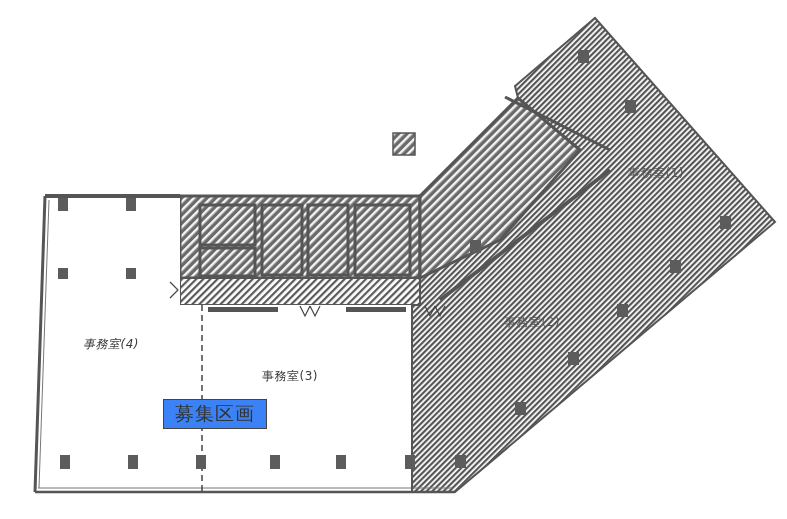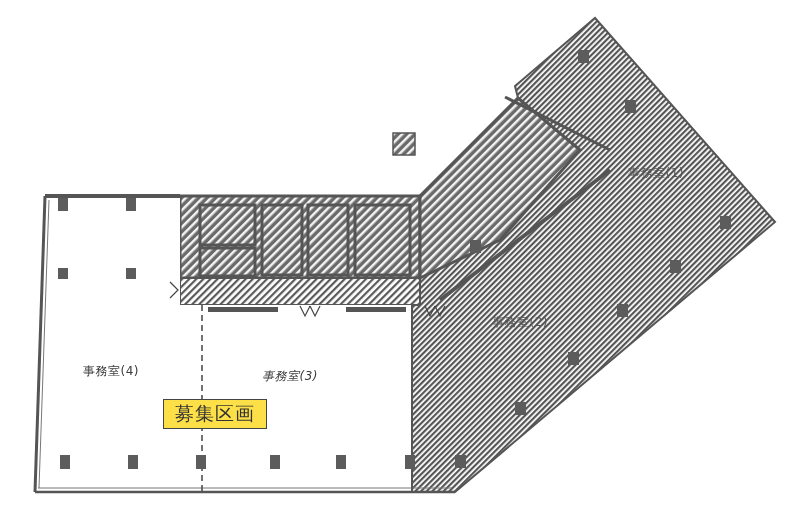--- a/index.html
+++ b/index.html
@@ -2,21 +2,21 @@
 <html><head>
 <meta charset="utf-8">
 <style>
   html, body { margin: 0; padding: 0; background: #ffffff; }
   body { width: 787px; height: 519px; overflow: hidden; position: relative;
          font-family: "DejaVu Sans", sans-serif; }
   #plan { position: absolute; left: 0; top: 0; width: 787px; height: 519px; }
   .room-label { position: absolute; font-size: 12px; color: #3a3a3a; white-space: nowrap; letter-spacing: 0.5px; }
   .room-label.faint { color: #555; font-size: 12px; }
   .vacancy-box { position: absolute; left: 163px; top: 399px; width: 104px; height: 30px;
-                 border: 1.5px solid #444; background: #fde047; box-sizing: border-box;
+                 border: 1.5px solid #444; background: #3b82f6; box-sizing: border-box;
                  display: flex; align-items: center; justify-content: center;
                  font-size: 19px; color: #333; letter-spacing: 1px; font-family: Liberation Serif, serif; }
 </style>
 </head>
 <body>
 
 <svg id="plan" viewBox="0 0 787 519" xmlns="http://www.w3.org/2000/svg">
   <defs>
     <pattern id="hatchDiag" patternUnits="userSpaceOnUse" width="5" height="5" patternTransform="rotate(45)">
       <rect width="5" height="5" fill="#ffffff"></rect>
@@ -92,19 +92,19 @@
     <rect x="720" y="216" width="11" height="13"></rect>
     <rect x="578" y="50" width="11" height="13"></rect>
     <rect x="625" y="100" width="11" height="13"></rect>
     <rect x="470" y="240" width="11" height="13"></rect>
   </g>
 
   <rect x="393" y="133" width="22" height="22" fill="url(#hatchCore)" stroke="#555" stroke-width="1.5"></rect>
 </svg>
 
 <div class="room-label faint" style="left:628px; top:165px; transform:rotate(0deg);">事務室(1)</div>
-<div class="room-label faint" style="left:492px; top:314px;">事務室(2)</div>
-<div class="room-label" style="left:262px; top:368px;font-style:italic;">事務室(3)</div>
-<div class="room-label" style="left:83px; top:363px;">事務室(4)</div>
+<div class="room-label faint" style="left:492px; top:314px;padding-left:12px;">事務室(2)</div>
+<div class="room-label" style="left:262px; top:368px;">事務室(3)</div>
+<div class="room-label" style="left:83px; top:336px;font-style:italic;">事務室(4)</div>
 
 <div class="vacancy-box">
   <span>募集区画</span>
 </div>
 
 </body></html>

